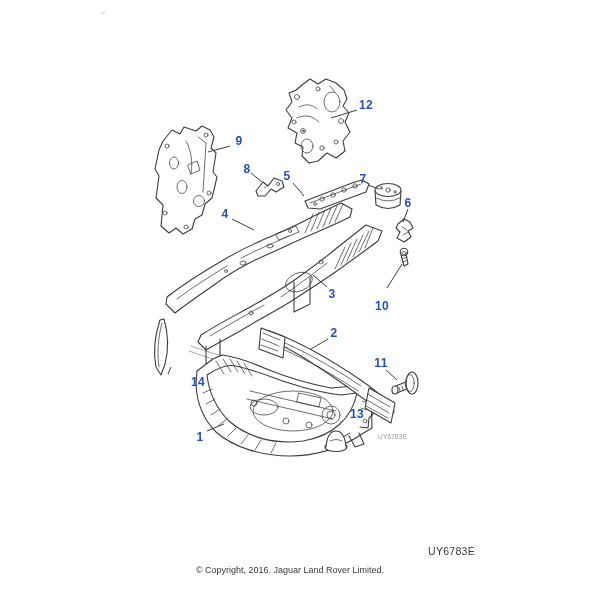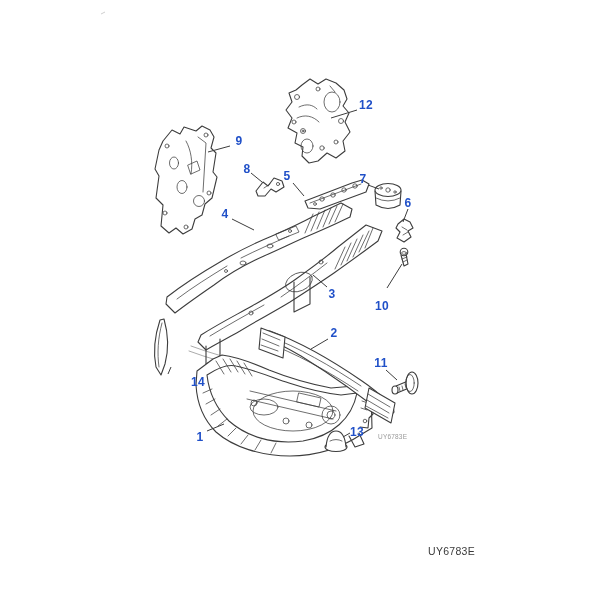--- a/index.html
+++ b/index.html
@@ -303,21 +303,22 @@
   <div class="callout" style="left:332px; top:294px;">3</div>
   <div class="callout" style="left:225px; top:214px;">4</div>
   <div class="callout" style="left:287px; top:176px;">5</div>
   <div class="callout" style="left:408px; top:203px;">6</div>
   <div class="callout" style="left:363px; top:179px;">7</div>
   <div class="callout" style="left:247px; top:169px;">8</div>
   <div class="callout" style="left:239px; top:141px;">9</div>
   <div class="callout" style="left:382px; top:306px;">10</div>
   <div class="callout" style="left:381px; top:363px;">11</div>
   <div class="callout" style="left:366px; top:105px;">12</div>
-  <div class="callout" style="left:357px; top:432px;">13</div>
+  <div class="callout" style="left:357px; top:414px;">13</div>
   <div class="callout" style="left:166px; top:382px;margin-left:32px;">14</div>
 
   <div class="watermark-code">UY6783E</div>
 
   <div class="footer-code">UY6783E</div>
 
+  <div class="copyright">© Copyright, 2016. Jaguar Land Rover Limited.</div>
 
 </div>
 
 </body></html>

